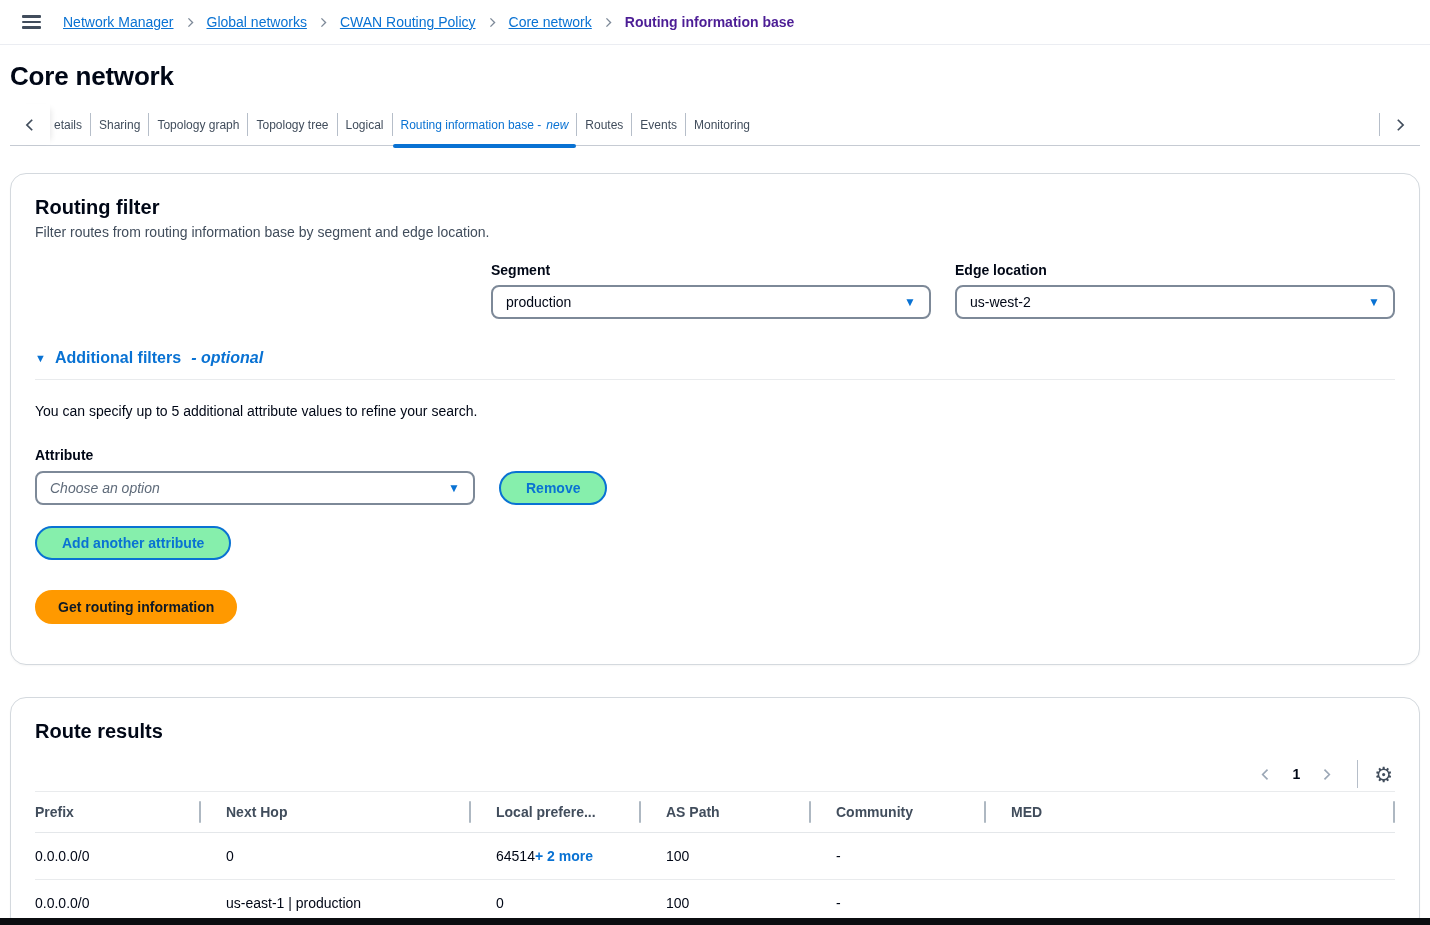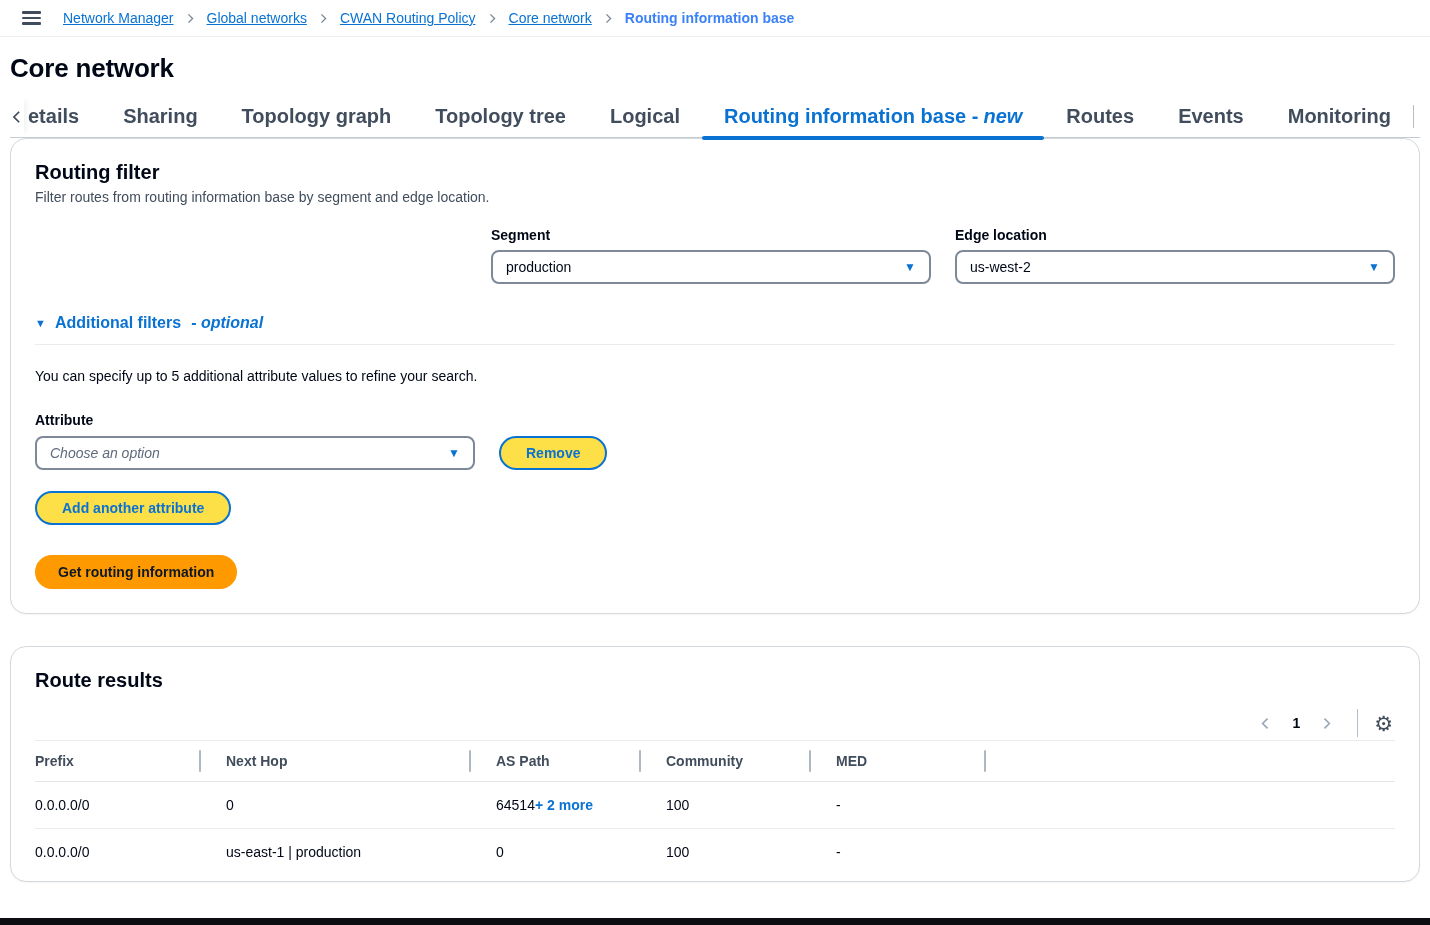--- a/index.html
+++ b/index.html
@@ -8,57 +8,57 @@
     font-family:"Liberation Sans", sans-serif;
     background:#ffffff;
     color:#000716;
     position:relative;
     overflow:hidden;
     font-size:14px;
   }
   
   .topbar {
     display:flex; align-items:center;
-    height:37px; padding-left:22px;
+    height:45px; padding-left:22px;
     border-bottom:1px solid #ebedf2;
   }
   .hamburger { width:19px; display:flex; flex-direction:column; gap:3px; cursor:pointer; margin-right:22px; }
   .hamburger span { display:block; height:2.5px; background:#414d5c; border-radius:1px; }
   .crumbs { display:flex; align-items:center; gap:11px; }
   .crumb-link { color:#0972d3; text-decoration:underline; cursor:pointer; }
   .crumb-sep { color:#7d8998; display:flex; align-items:center; }
   .crumb-sep svg { display:block; }
-  .crumb-current { color:#3b82f6; font-weight:700; }
+  .crumb-current { color:#4c1d95; font-weight:700; }
 
   .content { padding:0 10px; }
 
   
   .page-title { font-size:26px; font-weight:700; margin:16px 0 12px 0; letter-spacing:-0.2px; }
 
   
   .tabstrip { display:flex; align-items:stretch; border-bottom:1px solid #c6cbd3; height:42px; position:relative; }
   .tab-scroll { width:40px; display:flex; align-items:center; justify-content:center; color:#414d5c; cursor:pointer; background:none; border:none; }
   .tab-scroll.left { box-shadow:6px 0 6px -5px rgba(0,7,22,.10); z-index:2; }
-  .tab { display:flex; align-items:center; padding:0 22px; font-size:20px; font-weight:700; color:#414d5c; cursor:pointer; position:relative; white-space:nowrap; }
+  .tab { display:flex; align-items:center; padding:0 8px; font-size:12px; font-weight:400; color:#414d5c; cursor:pointer; position:relative; white-space:nowrap; }
   .tab.clipped { padding-left:4px; }
   .tab .suffix { font-style:italic; margin-left:5px; }
   .tab.active { color:#0972d3; }
   .tab.active::after { content:""; position:absolute; left:0; right:0; bottom:-2.5px; height:4px; background:#0972d3; border-radius:2px; }
   .tab-sep { width:1px; background:#b6bec9; margin:9px 0; }
   .tab-right-group { margin-left:auto; display:flex; align-items:stretch; }
 
   
   .card {
     margin:0 0 0 0;
     background:#fff;
     border:1px solid #d4d9de;
     border-radius:16px;
     box-shadow:0 1px 2px rgba(0,7,22,.04);
   }
-  .card.filter { padding:22px 24px 24px 24px; }
+  .card.filter { margin-top:27px; padding:22px 24px 40px 24px; }
   .card.results { margin-top:32px; padding:22px 0 6px 0; }
 
   .card-title { font-size:20px; font-weight:700; }
   .card-desc { color:#414d5c; margin-top:5px; }
 
   
   .form-row { display:flex; gap:24px; margin-top:22px;justify-content:flex-end; }
   .field { width:440px; }
   .field-label { font-weight:700; margin-bottom:7px; }
   .selectbox {
@@ -73,21 +73,21 @@
   .expander { margin-top:30px; display:flex; align-items:center; gap:9px; color:#0972d3; font-size:16px; font-weight:700; cursor:pointer; }
   .expander .caret-small { font-size:11px; }
   .expander .suffix { font-style:italic; font-weight:700; margin-left:1px; }
   .expander-divider { border:none; border-top:1px solid #e9ebed; margin-top:12px; }
   .filters-note { margin-top:23px; color:#000716; }
 
   .attr-label { font-weight:700; margin-top:28px; margin-bottom:8px; }
   .attr-row { display:flex; gap:24px; align-items:center; }
 
   .btn-outline {
-    background:#fde047; border:2px solid #0972d3; color:#0972d3;
+    background:#86efac; border:2px solid #0972d3; color:#0972d3;
     font-weight:700; font-size:14px; font-family:inherit;
     border-radius:20px; padding:7px 25px; cursor:pointer;
   }
   .add-attr { margin-top:21px; display:inline-block; }
   .submit-row { display:flex; margin-top:30px; }
   .btn-primary {
     background:#ff9900; border:2px solid #ff9900; color:#0d1926;
     font-weight:700; font-size:14px; font-family:inherit;
     border-radius:20px; padding:7px 21px; cursor:pointer;
   }
@@ -281,20 +281,21 @@
           </button>
       </div>
       <span class="toolbar-sep"></span>
       <button class="gear-btn">⚙</button>
     </div>
 
     <div class="rtable">
       <div class="tgrid thead">
         <div class="th">Prefix</div>
         <div class="th">Next Hop</div>
+        <div class="th">Local prefere...</div>
         <div class="th">AS Path</div>
         <div class="th">Community</div>
         <div class="th">MED</div>
       </div>
 
       <div class="tgrid trow">
         <div class="td">0.0.0.0/0</div>
         <div class="td">0</div>
         <div class="td"><span>64514</span><a class="more-link">+ 2 more</a></div>
         <div class="td">100</div>

